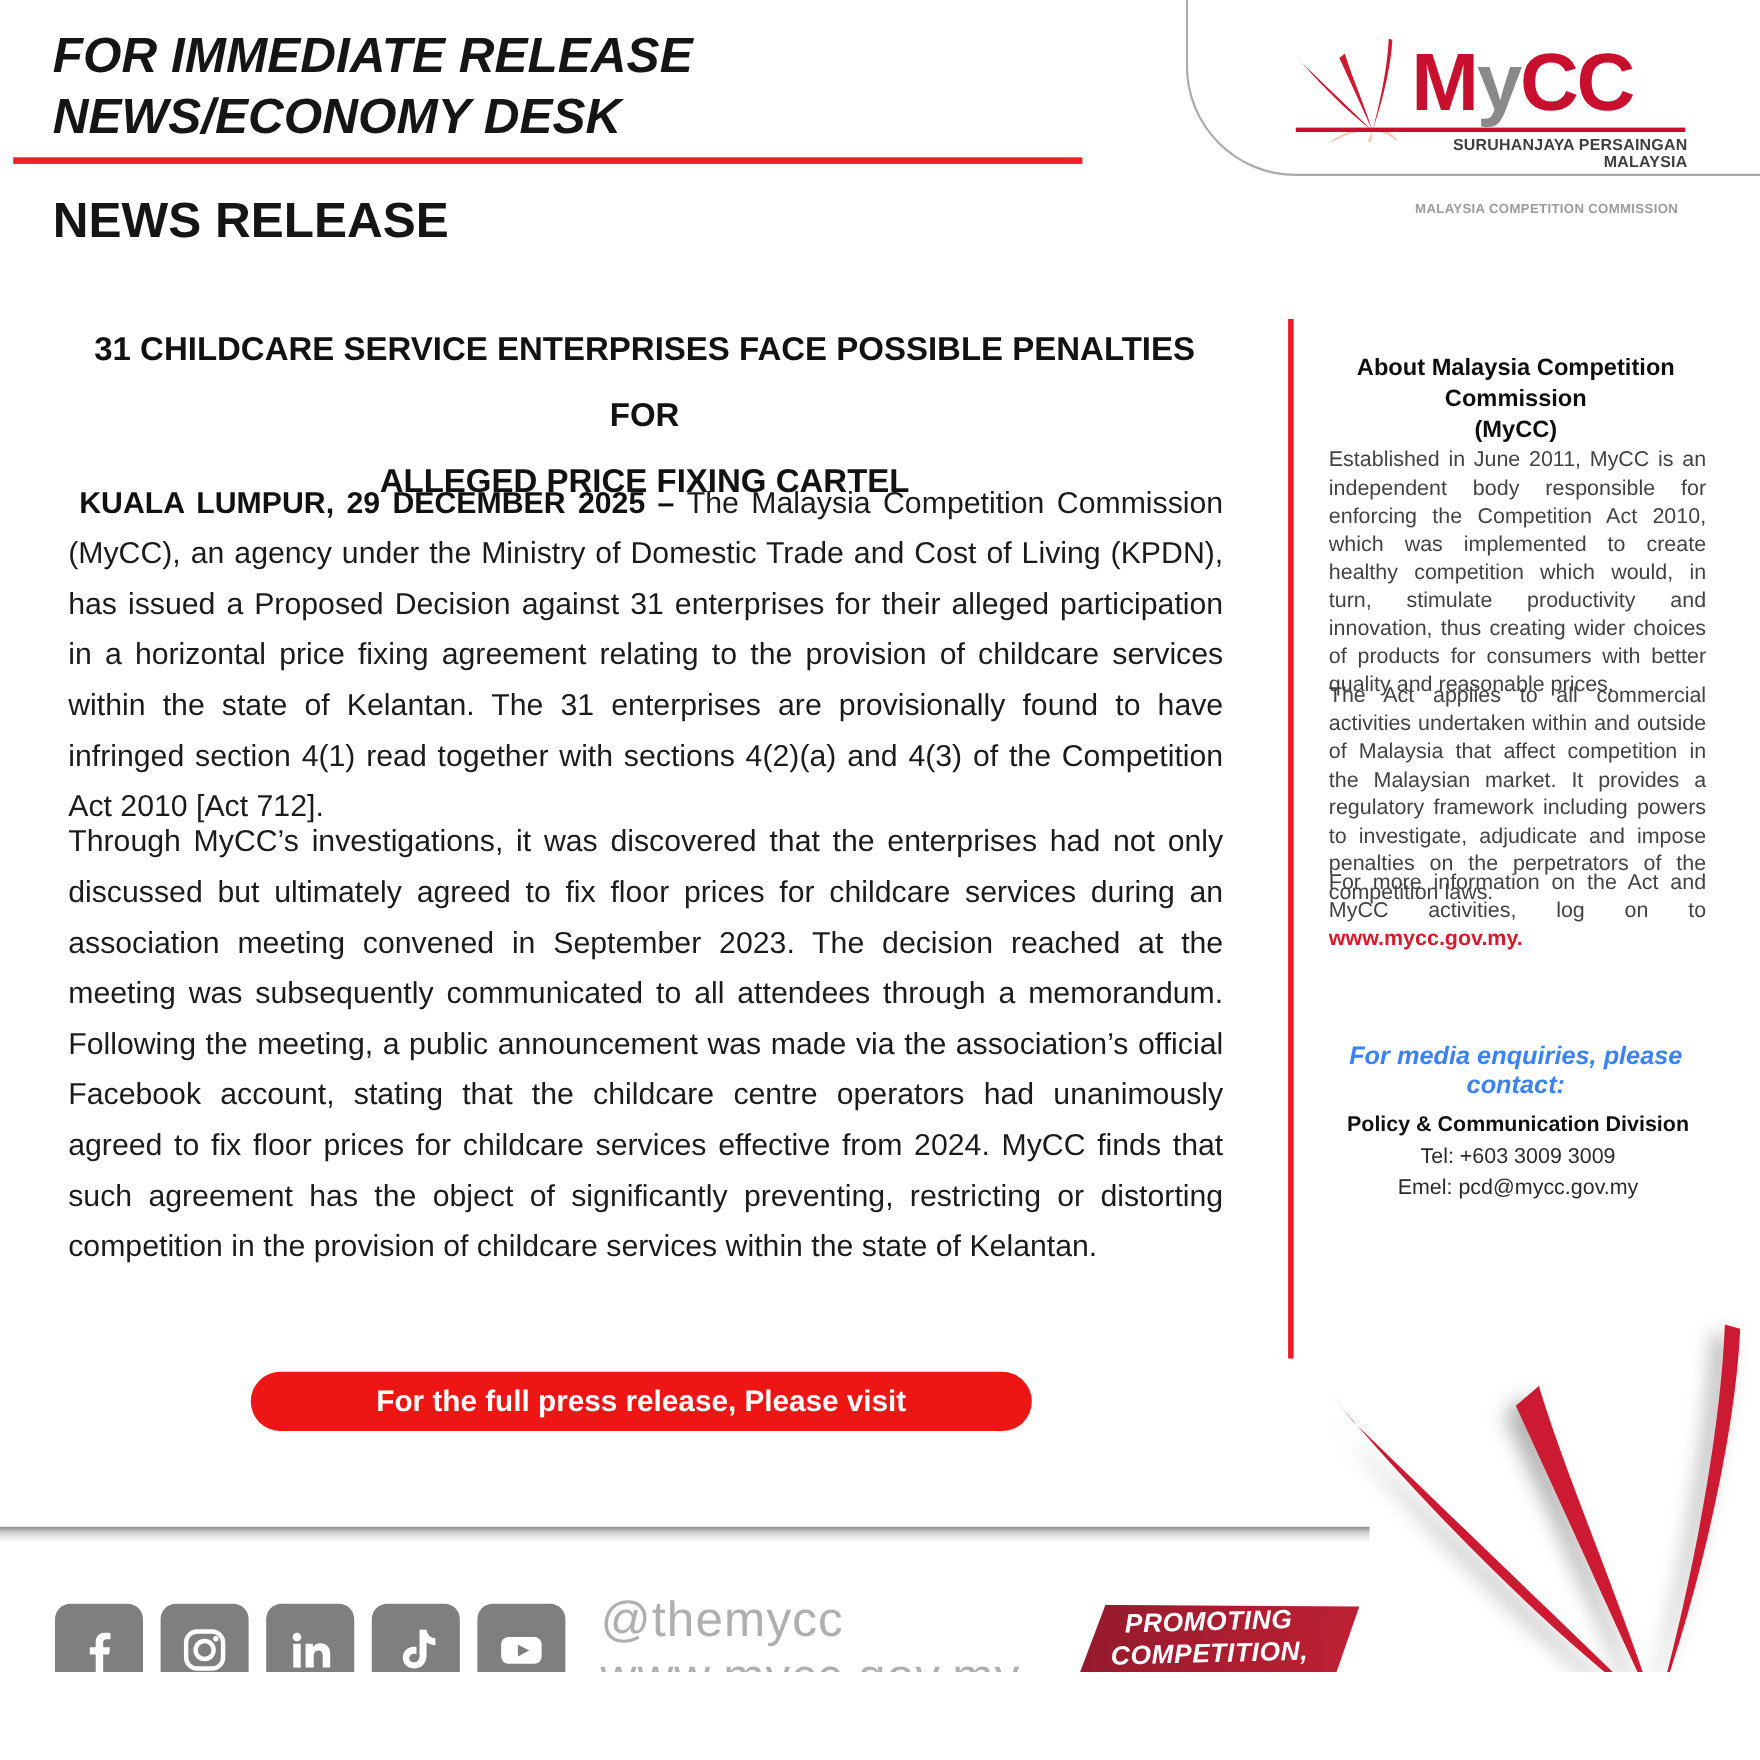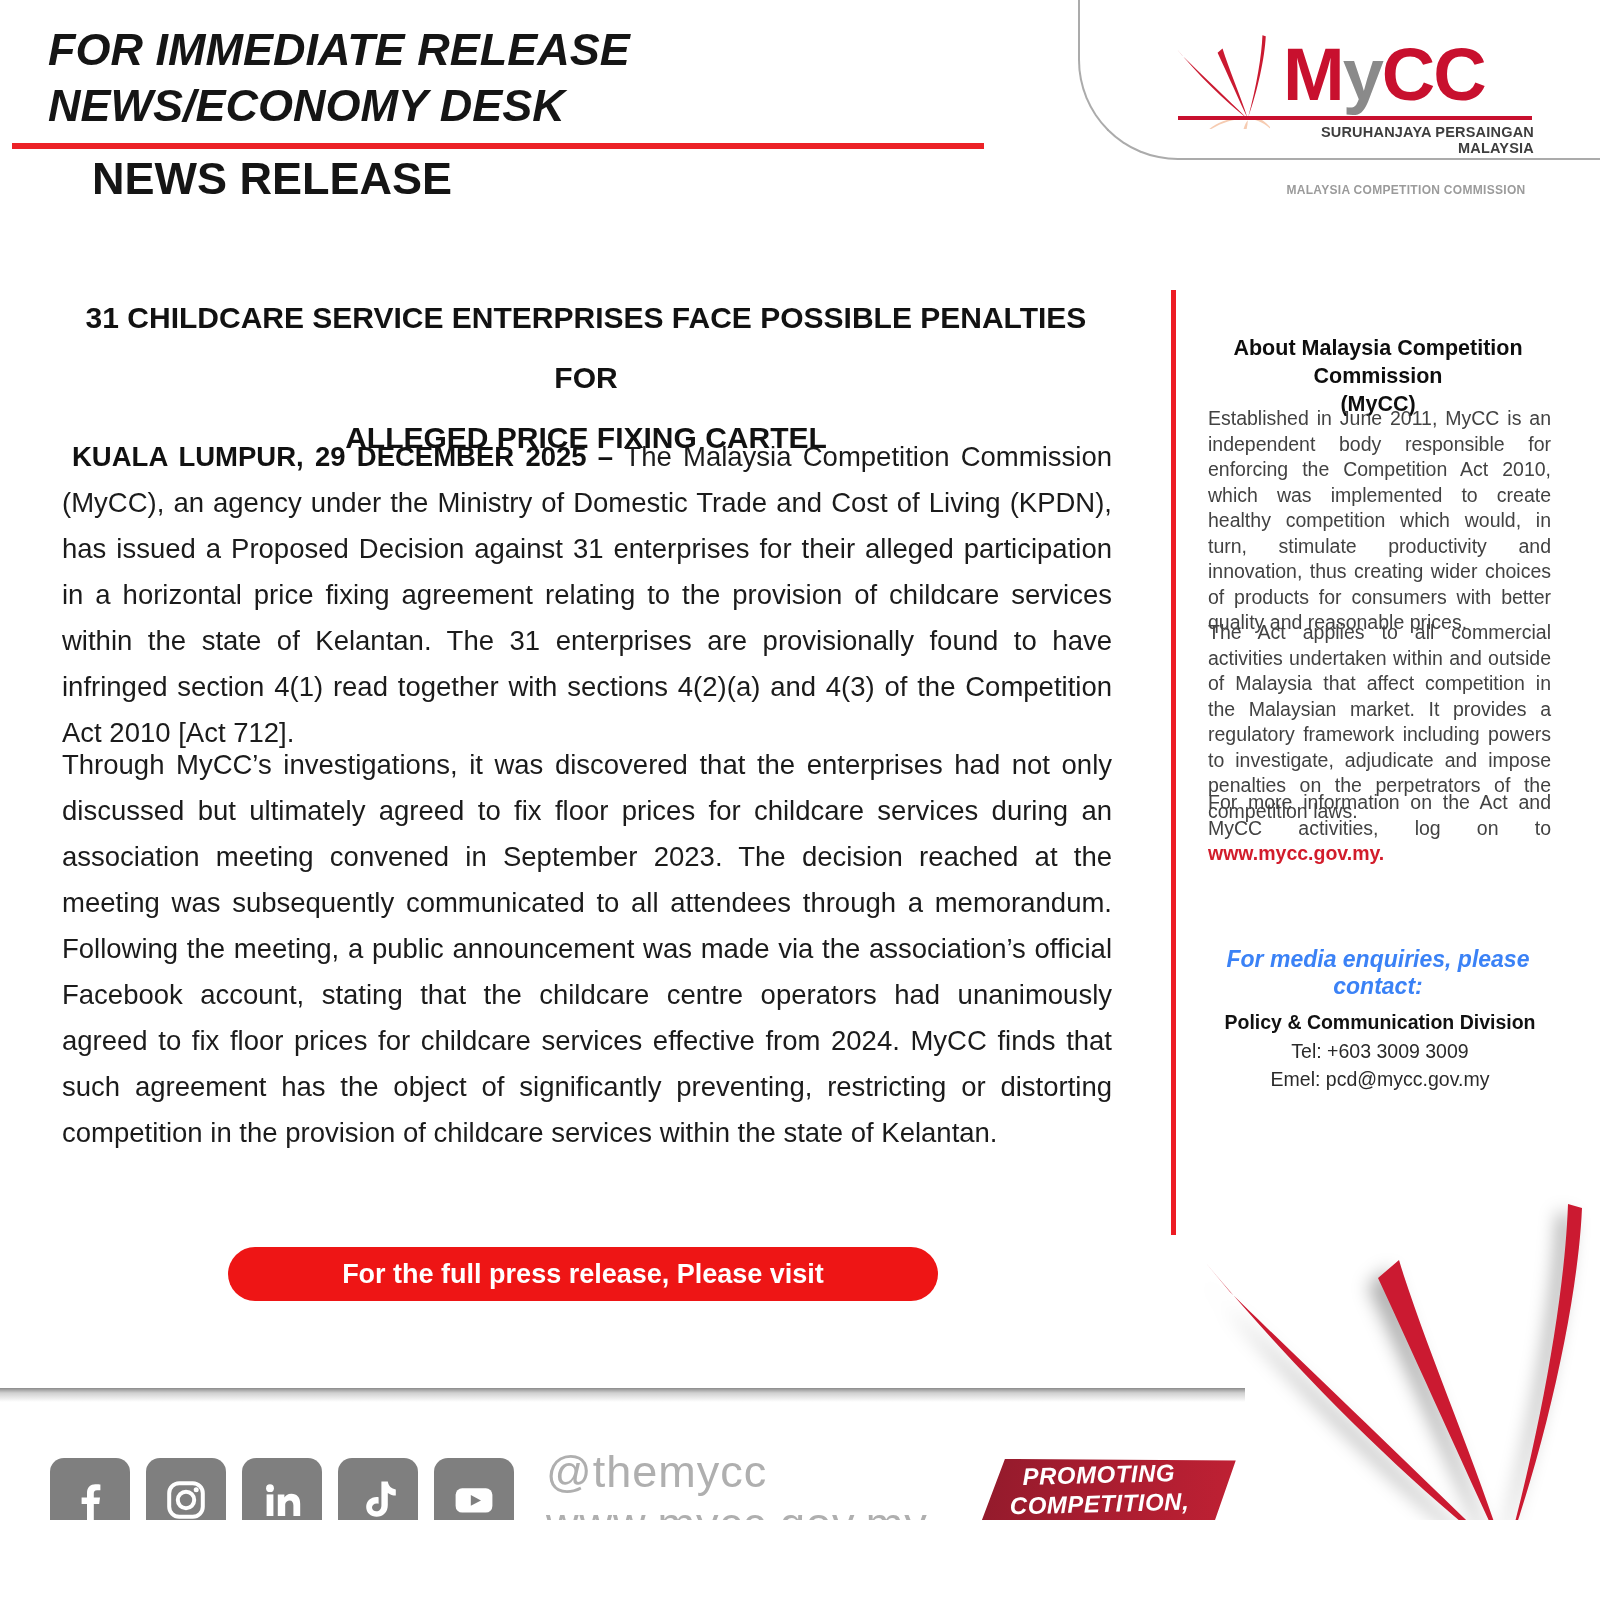--- a/index.html
+++ b/index.html
@@ -4,21 +4,21 @@
 <style>
   html,body{margin:0;padding:0;background:#fff;}
   .page{position:relative;width:1600px;height:1520px;background:#ffffff;overflow:hidden;
         font-family:"Liberation Sans", sans-serif;}
 
   
   .release-head{position:absolute;left:48px;top:22px;width:940px;
                 font-style:italic;font-weight:bold;font-size:45px;line-height:56px;
                 color:#151515;letter-spacing:0;}
   .red-rule{position:absolute;left:12px;top:143px;width:972px;height:6px;background:#EC2227;}
-  .news-release{position:absolute;left:48px;top:153px;font-weight:bold;font-size:45px;color:#151515;margin-left:44px;}
+  .news-release{position:absolute;left:48px;top:174px;font-weight:bold;font-size:45px;color:#151515;}
 
   
   .logo-curve{position:absolute;left:1078px;top:-22px;width:560px;height:180px;
               border-left:2px solid #ABABAB;border-bottom:2px solid #ABABAB;
               border-bottom-left-radius:100px;background:#fff;}
   .logo-flower{position:absolute;left:1172px;top:20px;width:98px;height:109px;}
   .logo-word{position:absolute;left:1283px;top:36px;font-weight:800;font-size:74px;
              letter-spacing:-2px;line-height:78px;}
   .logo-word .red{color:#C8102E;} .logo-word .gray{color:#8A8A8A;}
   .logo-underline{position:absolute;left:1178px;top:116px;width:354px;height:4px;background:#C8102E;}
@@ -35,21 +35,21 @@
   .p1{top:434px;} .p2{top:742px;}
   .para b{color:#111;margin-left:10px;}
 
   
   .cta{position:absolute;left:228px;top:1247px;width:710px;height:54px;border-radius:28px;
        background:#EE1515;color:#fff;font-weight:bold;font-size:27px;line-height:54px;
        text-align:center;}
 
   
   .side-divider{position:absolute;left:1171px;top:290px;width:5px;height:945px;background:#ED1C24;}
-  .about-title{position:absolute;left:1205px;top:334px;width:346px;text-align:center;
+  .about-title{position:absolute;left:1205px;top:320px;width:346px;text-align:center;
                font-weight:bold;font-size:21.5px;line-height:28px;color:#0E0E0E;}
   .side-p{position:absolute;left:1208px;width:343px;font-size:19.5px;line-height:25.5px;
           text-align:justify;color:#424242;}
   .sp1{top:406px;} .sp2{top:620px;} .sp3{top:790px;}
   .side-link{color:#D21C2B;font-weight:bold;text-decoration:none;}
   .media-heading{position:absolute;left:1200px;top:946px;width:356px;text-align:center;
                  font-style:italic;font-weight:bold;font-size:23px;color:#3b82f6;}
   .contact{position:absolute;left:1210px;top:1008px;width:340px;font-size:19.5px;
            line-height:28.5px;color:#2A2A2A;text-align:center;}
   .contact .division{font-weight:bold;color:#111;}

